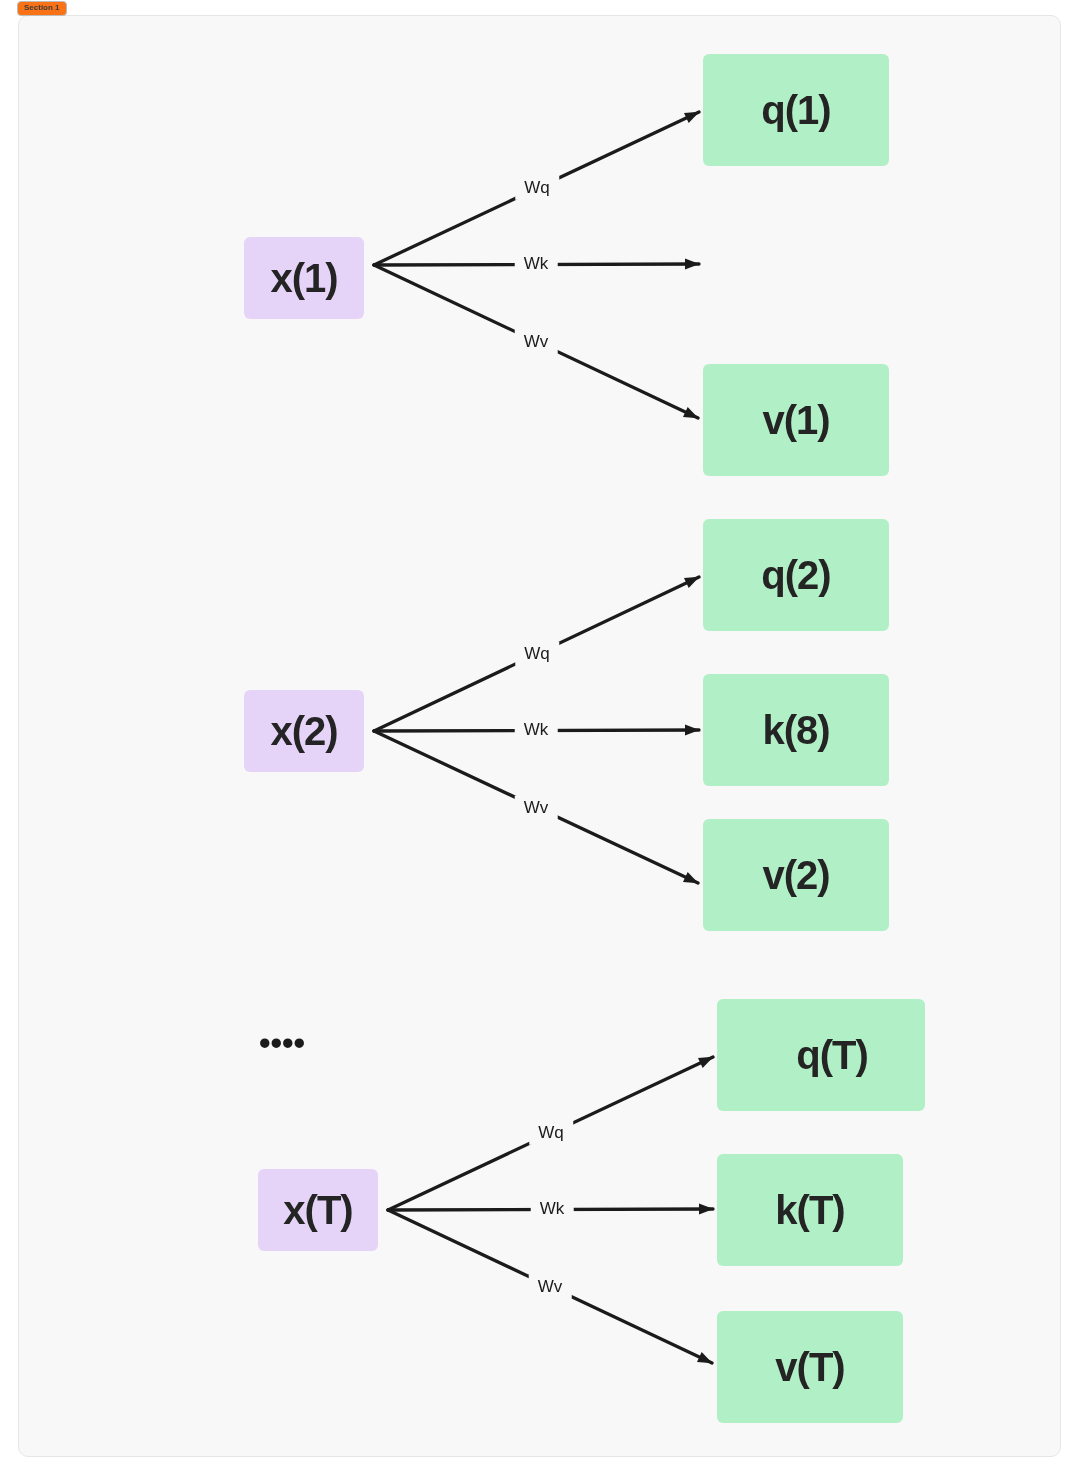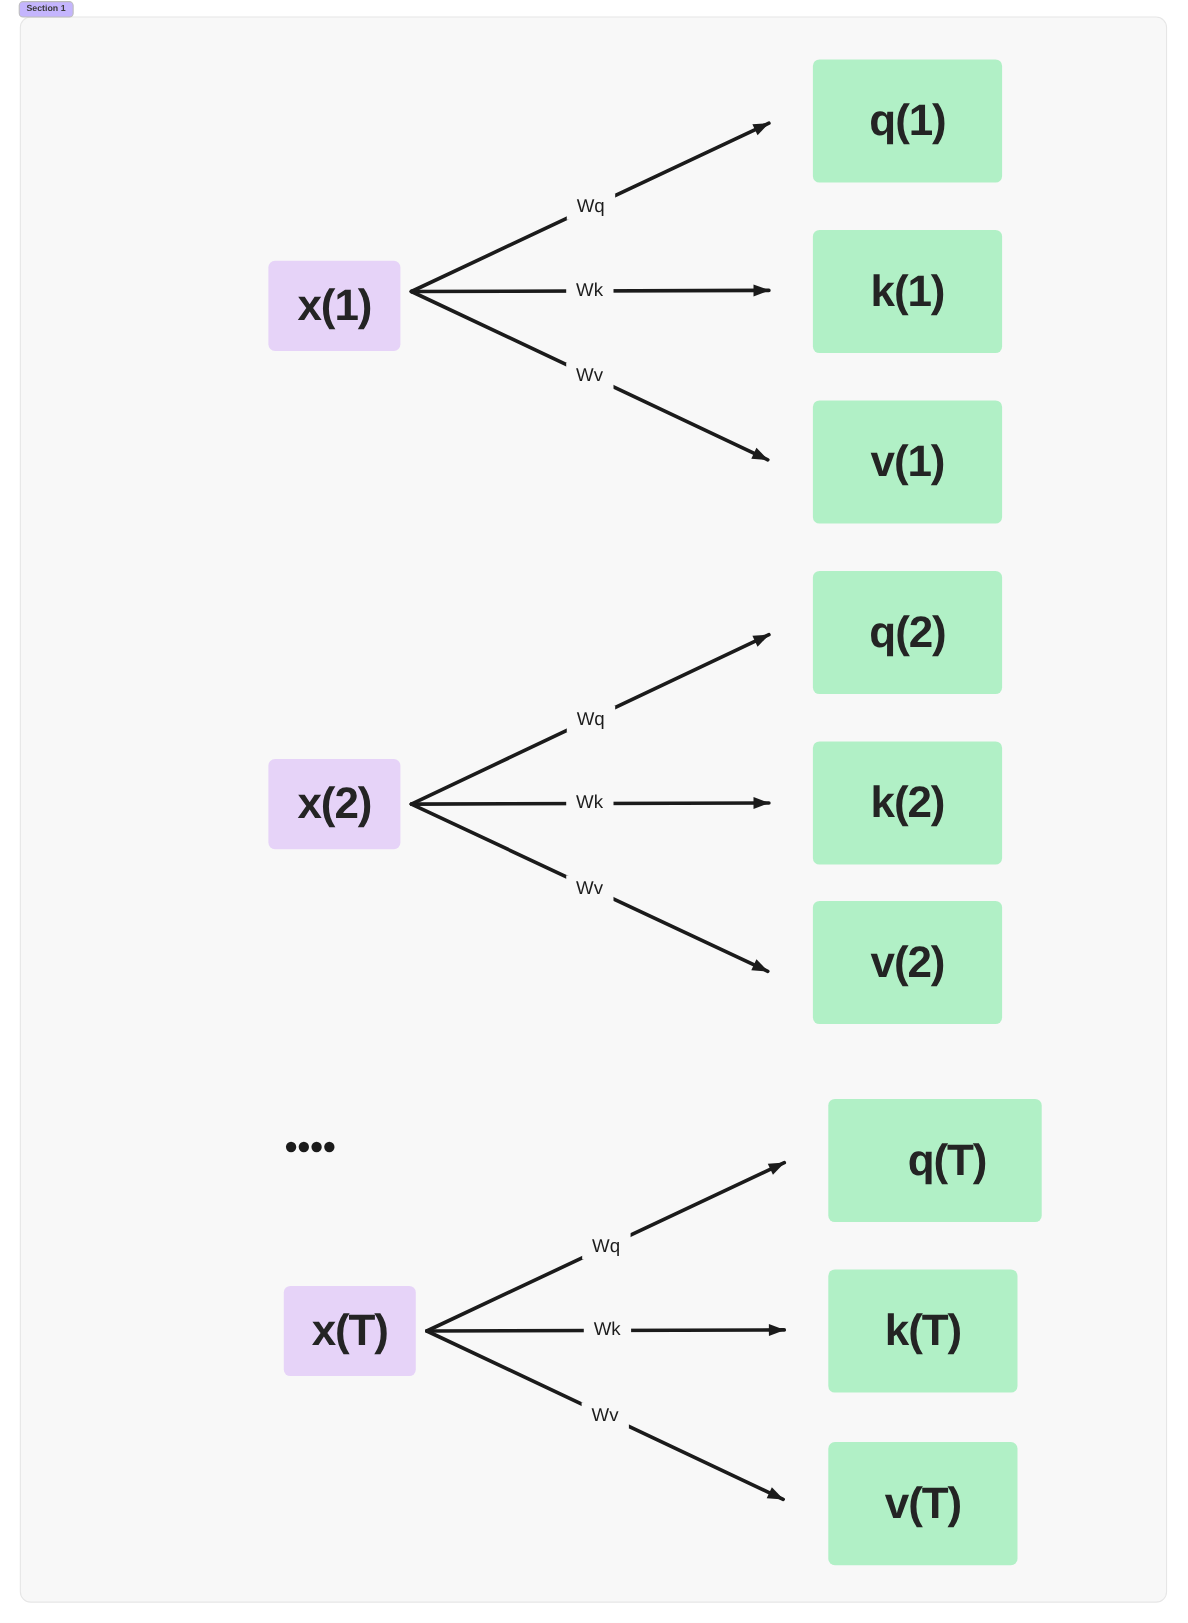--- a/index.html
+++ b/index.html
@@ -9,21 +9,21 @@
     width: 1080px;
     height: 1475px;
     font-family: "Liberation Sans", sans-serif;
     position: relative;
     overflow: hidden;
   }
   .frame-chip {
     position: absolute;
     left: 17px;
     top: 1px;
-    background: #c4b5fd;
+    background: #f97316;
     border: 1px solid #bdbdbd;
     border-radius: 4px;
     padding: 2px 6px 2px 6px;
     font-size: 8px;
     font-weight: 700;
     color: #3c3c3c;
     line-height: 1.1;
     z-index: 5;
     white-space: nowrap;
   }
@@ -55,24 +55,23 @@
     color: var(--node-text, #242424);
     border-radius: 6px;
     letter-spacing: -1px;
   }
   .node.input {
     width: 120px;
     height: 82px;
     background: var(--input-fill, #e6d3f8);
   }
   .node.output {
-    width: 172px;
+    width: 186px;
     height: 112px;
     background: var(--output-fill, #b1f0c6);
-    margin-left: 36px;
   }
   .edge-label {
     position: absolute;
     transform: translate(-50%, -50%);
     background: var(--frame-bg, #f8f8f8);
     color: var(--label-text, #1c1c1c);
     font-size: 17px;
     padding: 2px 9px;
     white-space: nowrap;
     line-height: 1.2;
@@ -112,29 +111,28 @@
       <line x1="355" y1="715" x2="679" y2="867" marker-end="url(#ah)"></line>
 
       <line x1="369" y1="1194" x2="694" y2="1041" marker-end="url(#ah)"></line>
       <line x1="369" y1="1194" x2="694" y2="1193" marker-end="url(#ah)"></line>
       <line x1="369" y1="1194" x2="693" y2="1347" marker-end="url(#ah)"></line>
     </g>
   </svg>
 
   <div class="node input" style="left:225px; top:208px;margin-top:13px;">x(1)</div>
   <div class="node output" style="left:684px; top:38px;">q(1)</div>
-  <div class="node output" style="left:684px; top:193px;">k(1)</div>
   <div class="node output" style="left:684px; top:348px;">v(1)</div>
   <span class="edge-label" style="left:518px; top:172px;">Wq</span>
   <span class="edge-label" style="left:517px; top:248px;">Wk</span>
   <span class="edge-label" style="left:517px; top:326px;">Wv</span>
 
   <div class="node input" style="left:225px; top:674px;">x(2)</div>
   <div class="node output" style="left:684px; top:503px;">q(2)</div>
-  <div class="node output" style="left:684px; top:658px;">k(2)</div>
+  <div class="node output" style="left:684px; top:658px;">k(8)</div>
   <div class="node output" style="left:684px; top:803px;">v(2)</div>
   <span class="edge-label" style="left:518px; top:638px;">Wq</span>
   <span class="edge-label" style="left:517px; top:714px;">Wk</span>
   <span class="edge-label" style="left:517px; top:792px;">Wv</span>
 
   <div class="ellipsis" style="left:263px; top:1026px;">••••</div>
 
   <div class="node input" style="left:239px; top:1153px;">x(T)</div>
   <div class="node output" style="left:698px; top:983px;padding-left:22px;">q(T)</div>
   <div class="node output" style="left:698px; top:1138px;">k(T)</div>

